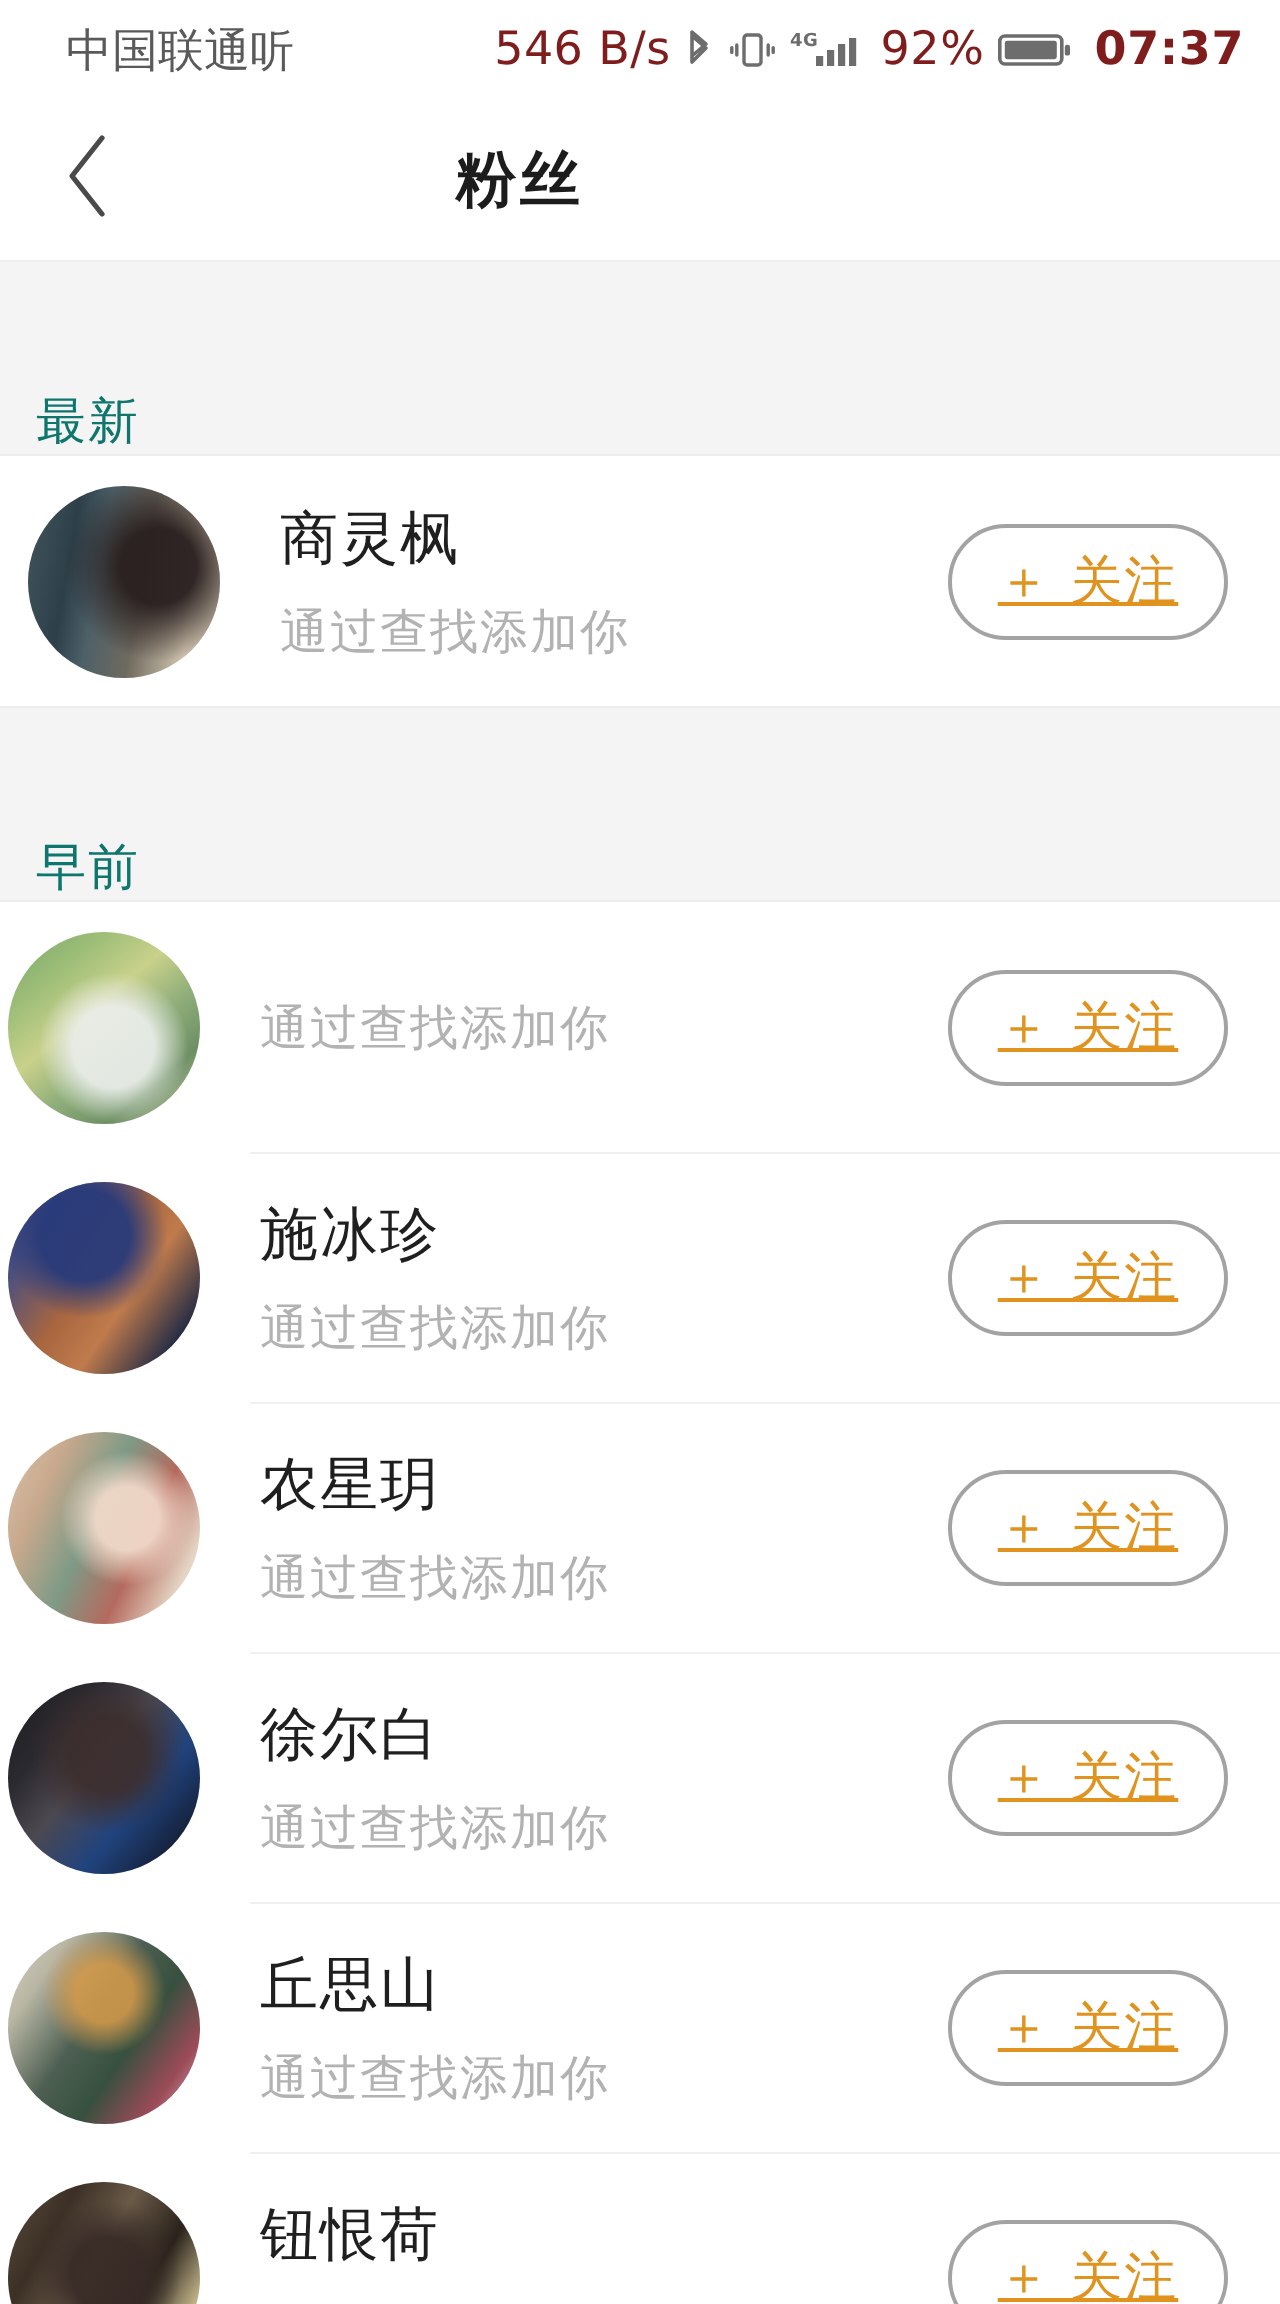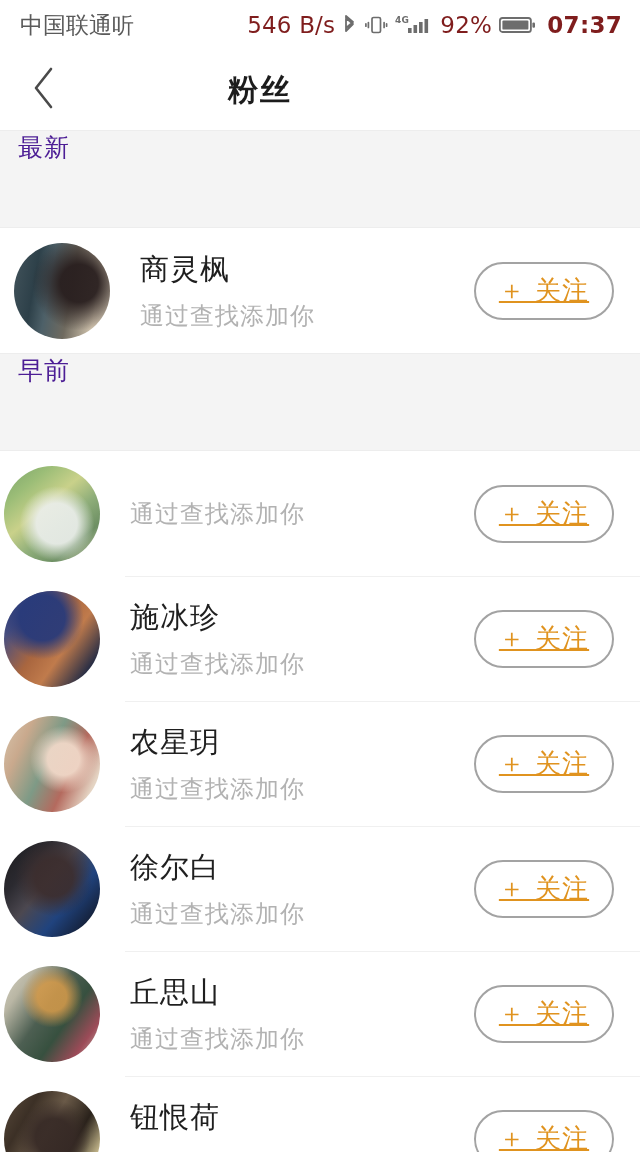--- a/index.html
+++ b/index.html
@@ -8,21 +8,21 @@
     font-family:"DejaVu Sans","Liberation Sans",sans-serif;
     background:#ffffff;
     overflow:hidden;
     position:relative;
   }
 
   
   .statusbar{
     height:50px; width:640px;
     display:flex; align-items:center;
-    padding:0 18px 0 20px;
+    padding:0 18px 0 33px;
     background:#ffffff;
     color:#6d6d6d;
     font-size:22px;
     letter-spacing:0.3px;
   }
   .sb-carrier{ font-size:23px; color:#5a5a5a; letter-spacing:0px;}
   .sb-carrier .ting{ font-size:22px; }
   .sb-right{
     margin-left:auto;
     display:flex; align-items:center; gap:7px;
@@ -52,25 +52,25 @@
     font-size:30px; font-weight:bold;
     color:#1c1c1c;
     letter-spacing:2px;
     pointer-events:none;
   }
 
   
   .section-header{
     background:#f4f4f4;
     height:98px;
-    display:flex; align-items:flex-start;
+    display:flex; align-items:flex-end;
     padding-left:18px;
     border-top:1px solid #ededed;
     border-bottom:1px solid #ededed;
-    color:#4c1d95;
+    color:#0f766e;
     font-size:25px;
     letter-spacing:1px;
   }
 
   
   .list{ background:#ffffff; }
   .row{
     position:relative;
     height:125px;
     display:flex; align-items:center;

